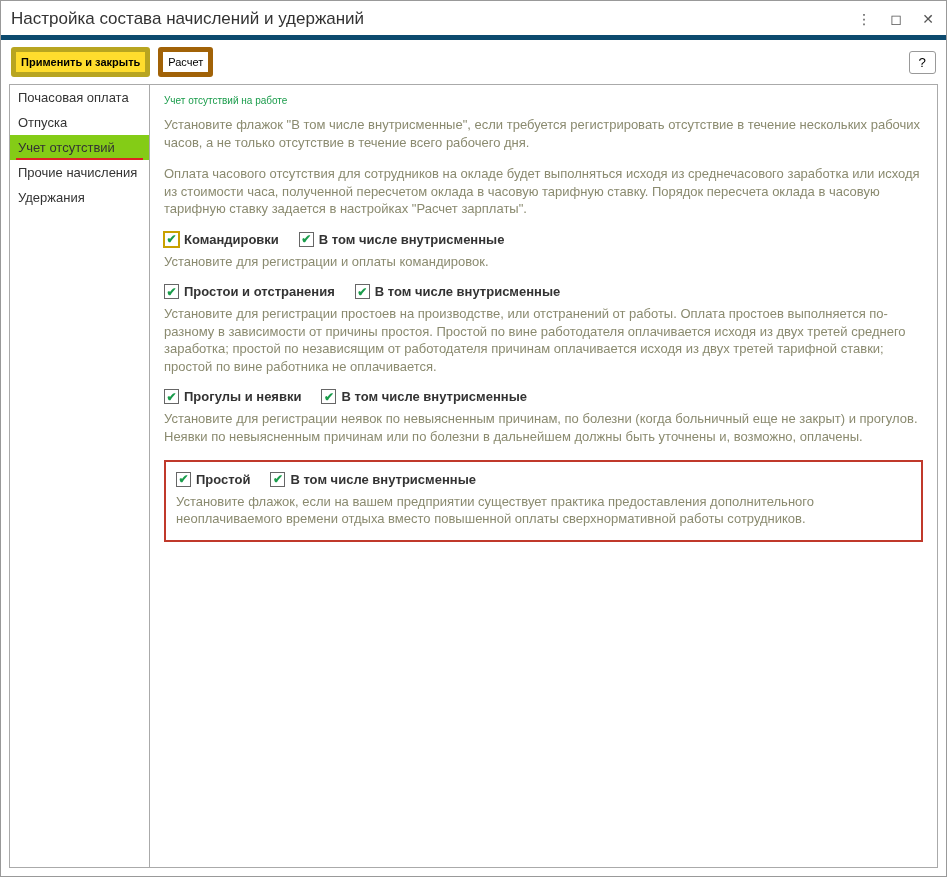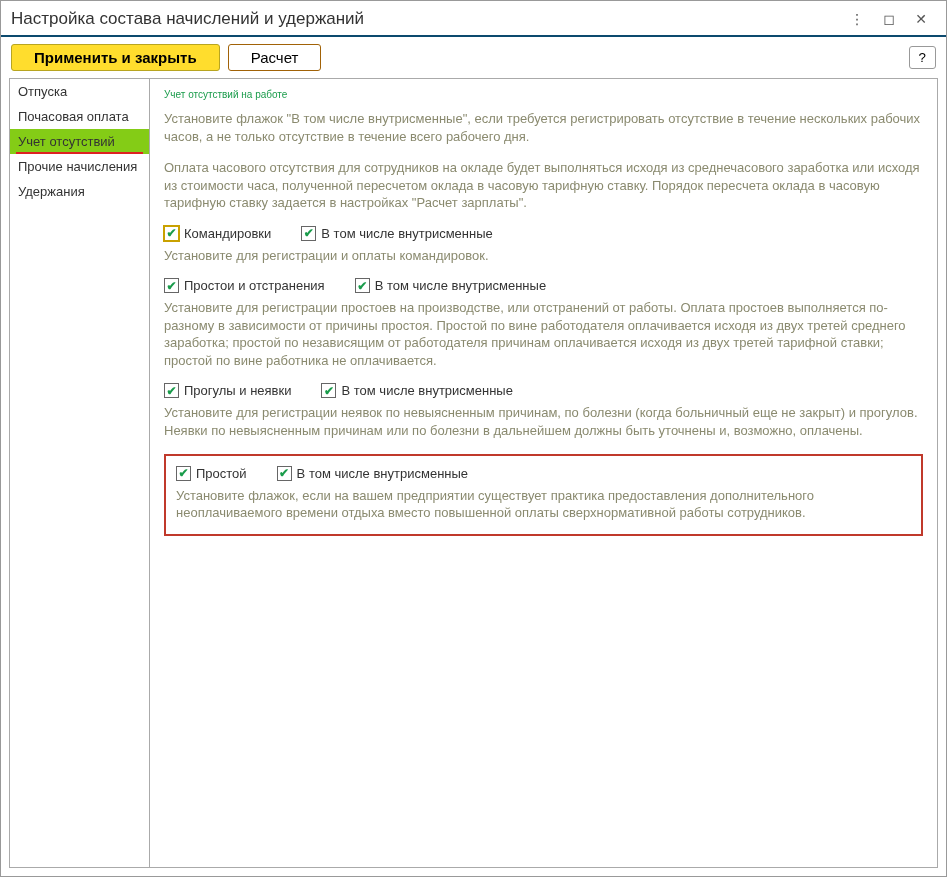--- a/index.html
+++ b/index.html
@@ -14,22 +14,22 @@
       color: #333;
       width: 947px;
       height: 877px;
       border: 1px solid #999;
       display: flex;
       flex-direction: column;
     }
     .titlebar {
       display: flex;
       align-items: center;
-      padding: 8px 17px 6px 10px;
-      border-bottom: 2px solid #0c4a6e;
+      padding: 8px 10px 6px 10px;
+      border-bottom: 5px solid #0c4a6e;
     }
     .titlebar-title {
       font-size: 17px;
       flex: 1;
       color: #333;
     }
     .titlebar-controls {
       display: flex;
       gap: 16px;
       align-items: center;
@@ -41,26 +41,26 @@
       width: 16px;
       text-align: center;
     }
     .toolbar {
       display: flex;
       align-items: center;
       padding: 7px 10px;
       gap: 8px;
     }
     .btn {
-      padding: 4px 22px;
-      border: 1px solid #a16207;
+      padding: 4px 5px;
+      border: 5px solid #a16207;
       border-radius: 3px;
       background: #fff;
       cursor: pointer;
-      font-size: 15px;
+      font-size: 11px;
     }
     .btn-primary {
       background: #ffdd2d;
       border-color: #b8a520;
       font-weight: bold;
     }
     .toolbar-spacer {
       flex: 1;
     }
     .btn-help {
@@ -111,23 +111,24 @@
       margin-bottom: 10px;
     }
     .help-text {
       color: #8a8a6f;
       margin-bottom: 14px;
       line-height: 1.35;
     }
     .check-row {
       display: flex;
       align-items: flex-start;
-      gap: 30px;
+      gap: 20px;
       margin-bottom: 6px;
       flex-wrap: wrap;
+      font-weight: bold;
     }
     .check-item {
       display: inline-flex;
       align-items: center;
       gap: 5px;
     }
     .checkbox {
       width: 15px;
       height: 15px;
       border: 1px solid #666;
@@ -174,22 +175,22 @@
 
 <div class="toolbar">
   <button class="btn btn-primary">Применить и закрыть</button>
   <button class="btn">Расчет</button>
   <div class="toolbar-spacer"></div>
   <button class="btn-help">?</button>
 </div>
 
 <div class="main">
   <div class="sidebar">
+    <div class="sidebar-item"><span>Почасовая оплата</span></div>
     <div class="sidebar-item"><span>Отпуска</span></div>
-    <div class="sidebar-item"><span>Почасовая оплата</span></div>
     <div class="sidebar-item active"><span>Учет отсутствий</span></div>
     <div class="sidebar-item"><span>Прочие начисления</span></div>
     <div class="sidebar-item"><span>Удержания</span></div>
   </div>
 
   <div class="content">
     <div class="content-heading">Учет отсутствий на работе</div>
     <div class="help-text">Установите флажок "В том числе внутрисменные", если требуется регистрировать отсутствие в течение нескольких рабочих часов, а не только отсутствие в течение всего рабочего дня.</div>
     <div class="help-text">Оплата часового отсутствия для сотрудников на окладе будет выполняться исходя из среднечасового заработка или исходя из стоимости часа, полученной пересчетом оклада в часовую тарифную ставку. Порядок пересчета оклада в часовую тарифную ставку задается в настройках "Расчет зарплаты".</div>
 

